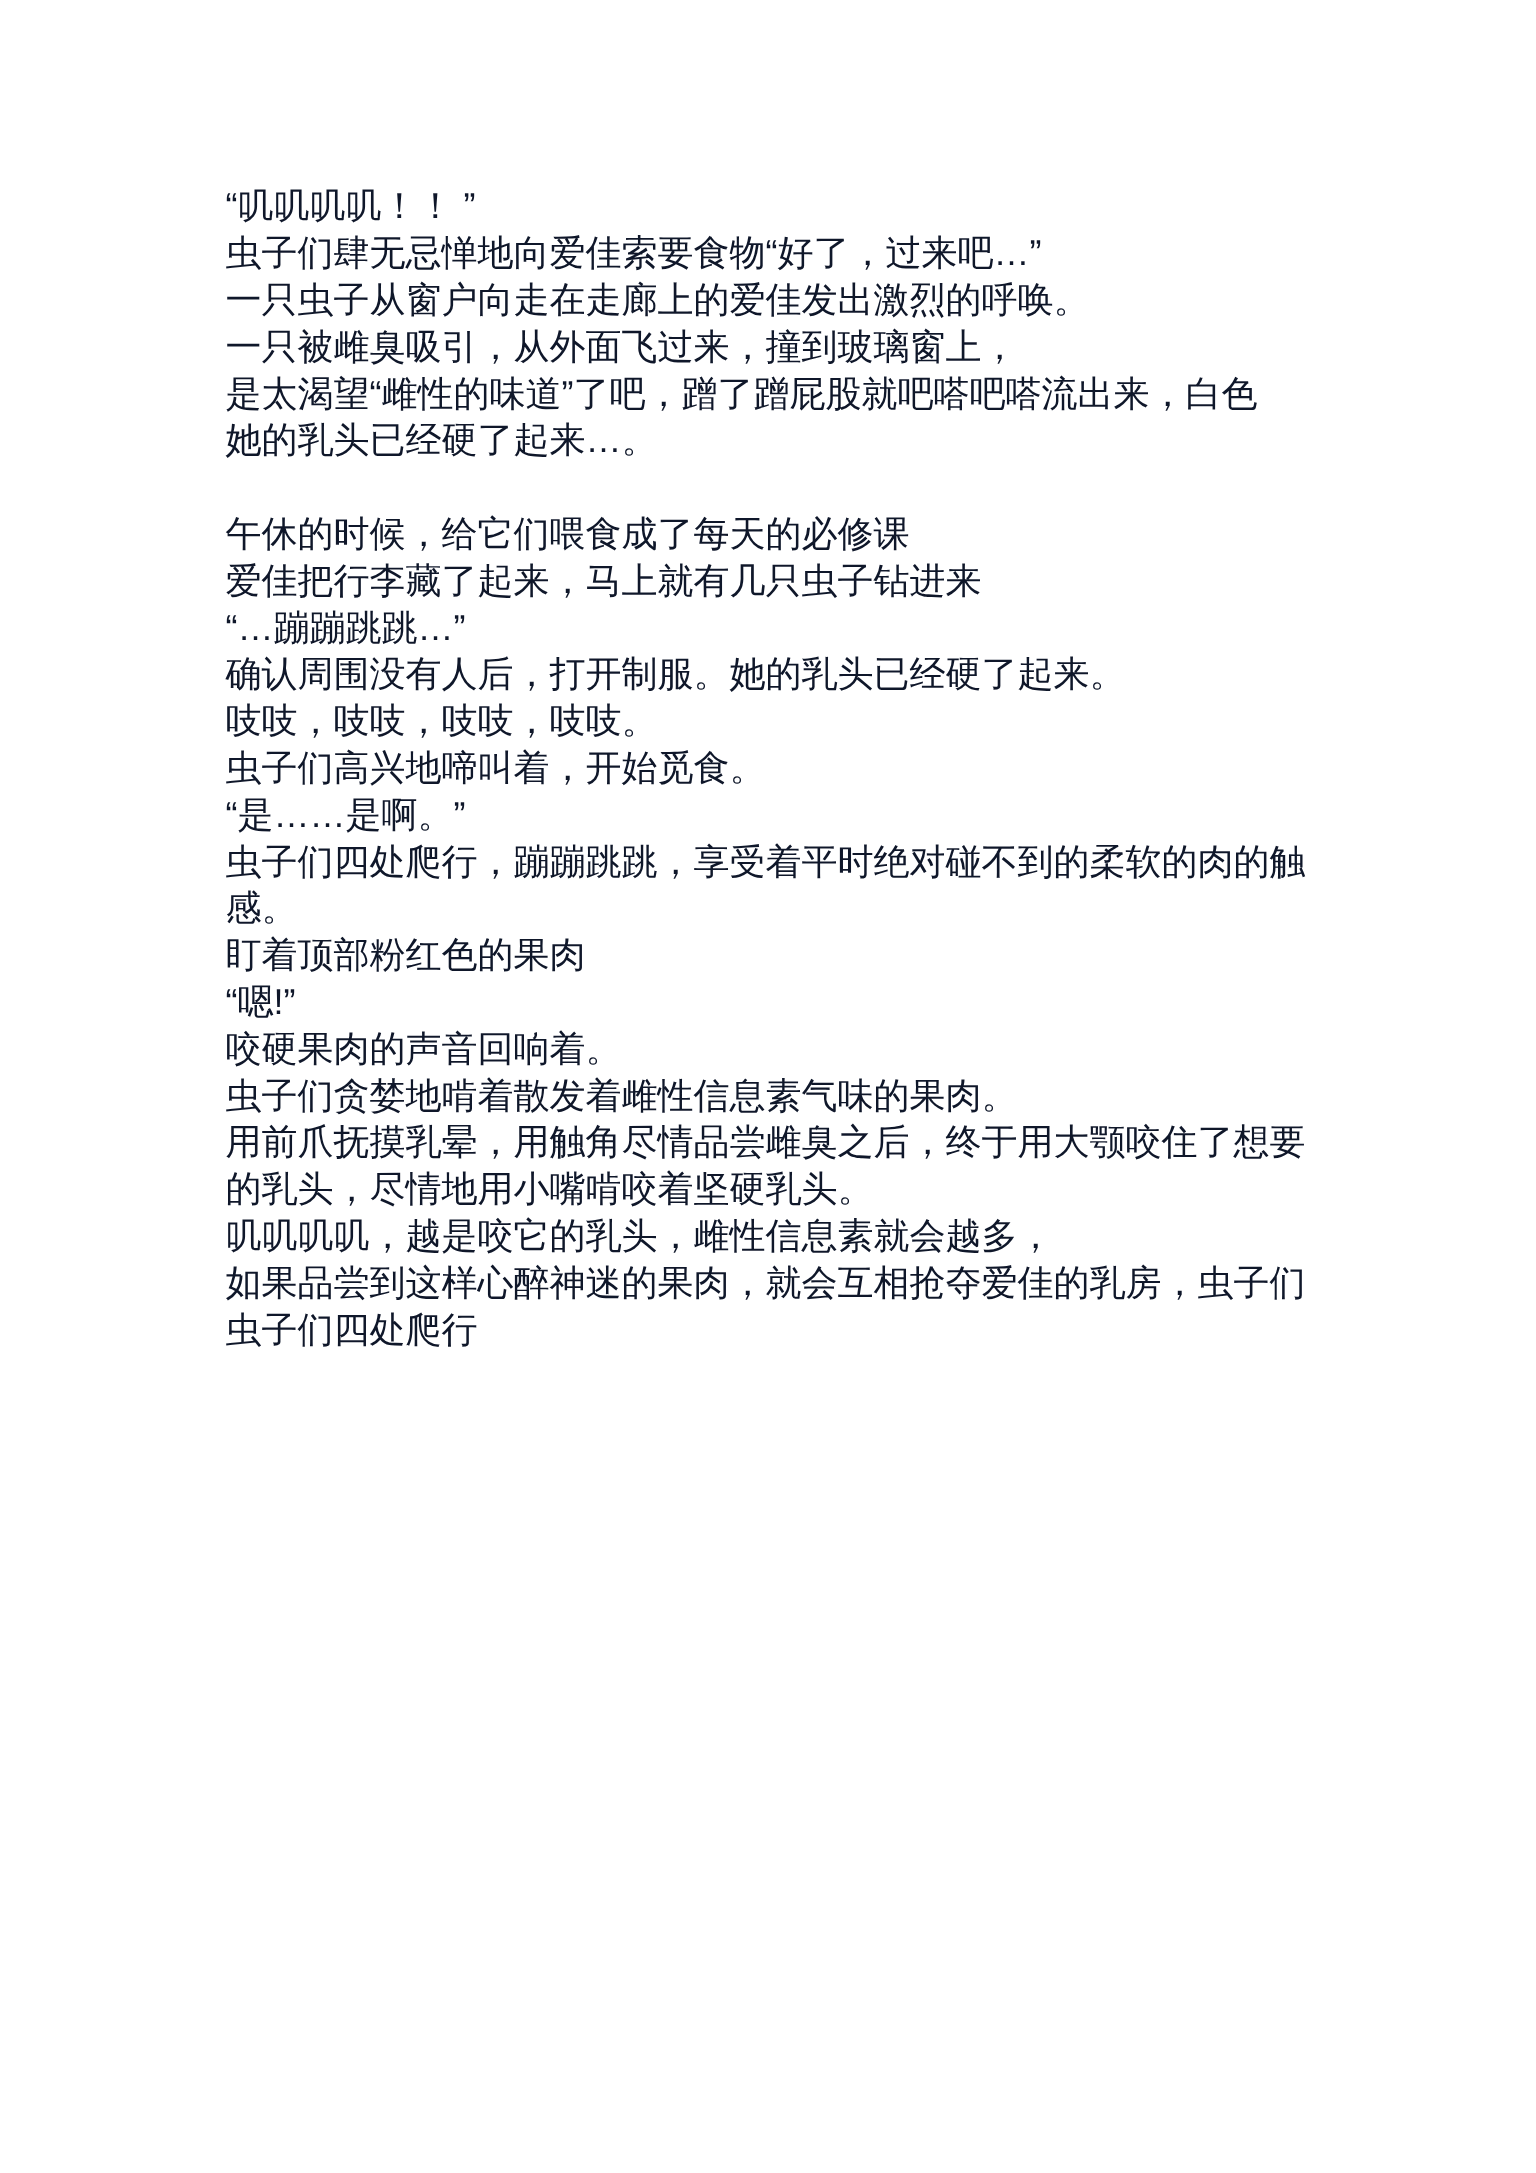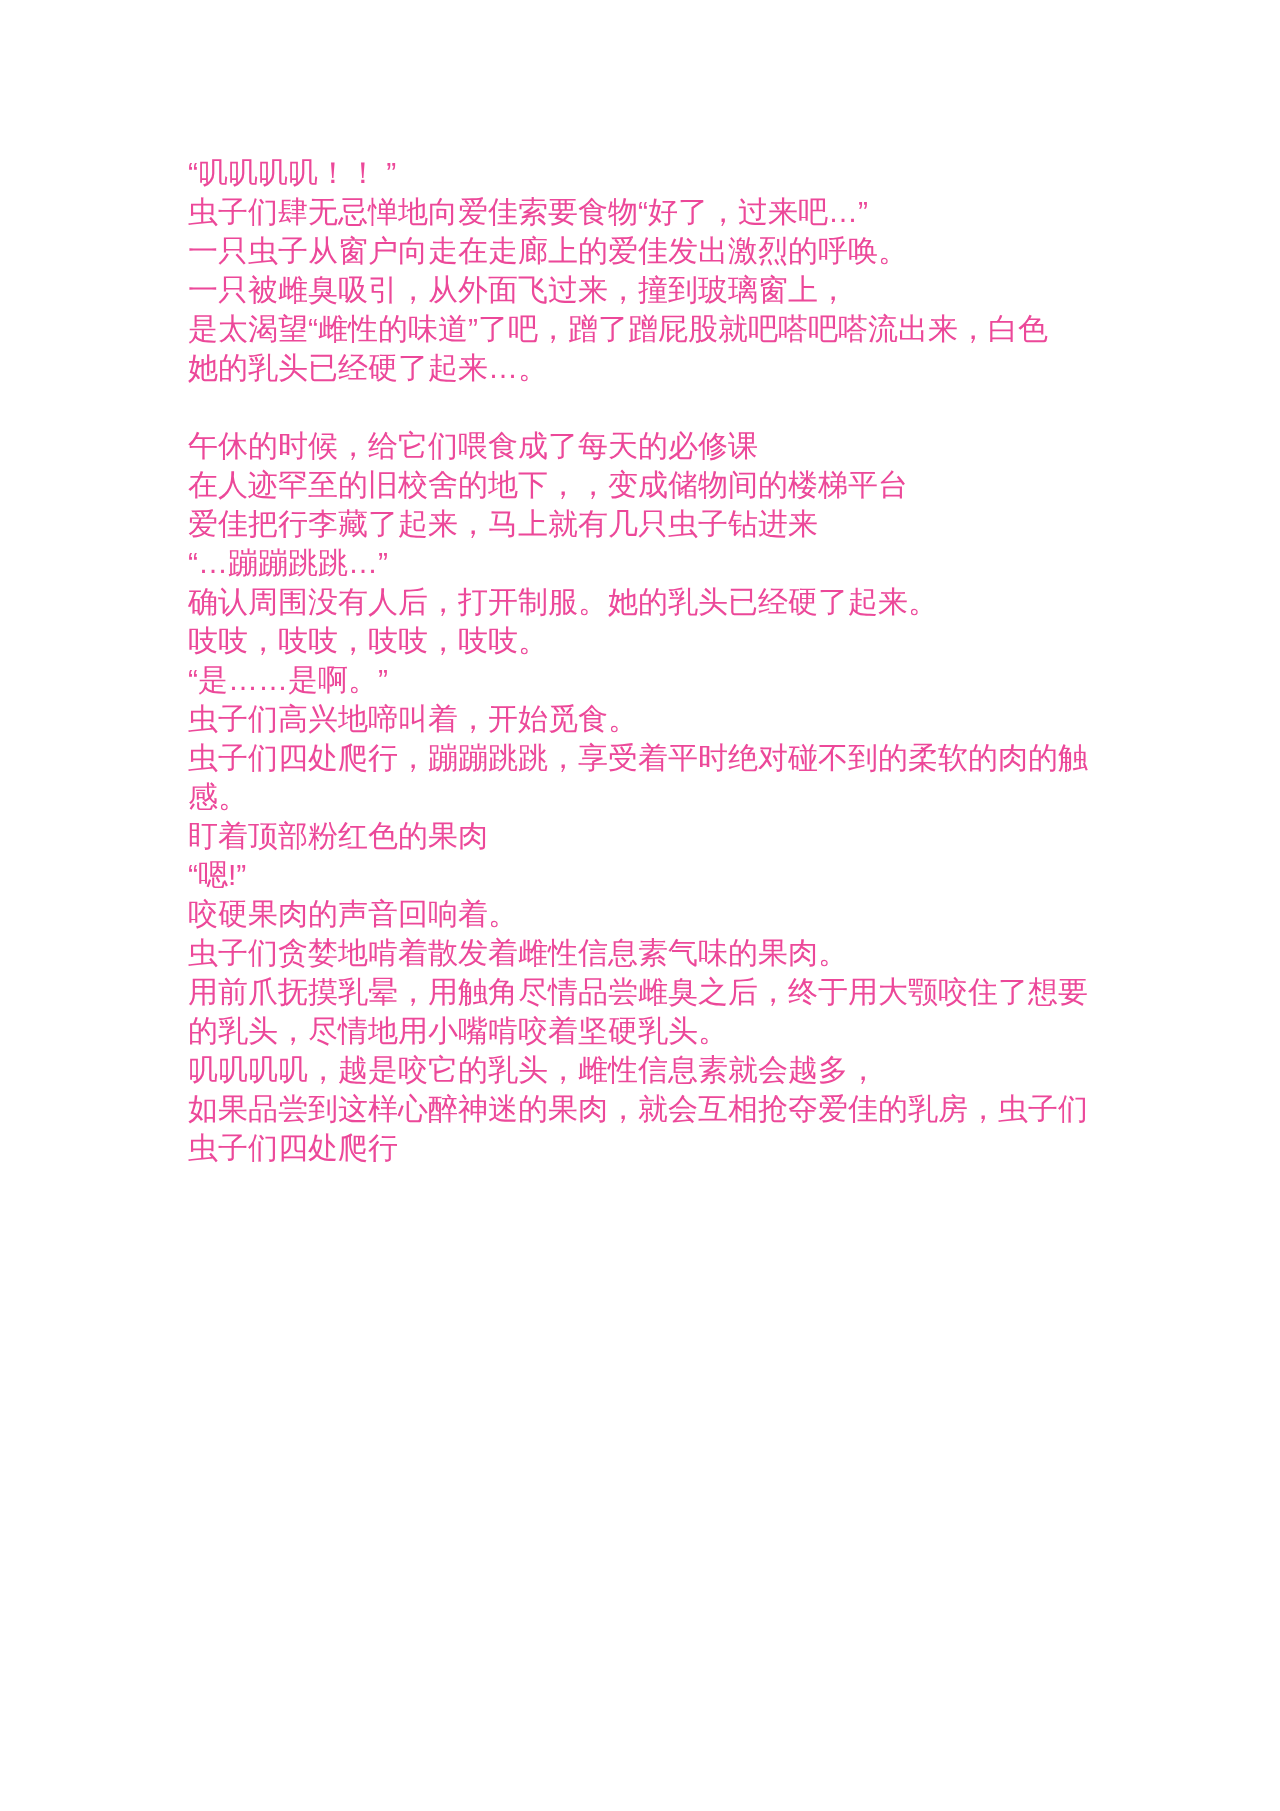--- a/index.html
+++ b/index.html
@@ -20,21 +20,21 @@
     top: 0;
     width: 1280px;
     height: 1811px;
     background: #ffffff;
   }
   .text-block {
     position: absolute;
     left: 188px;
     top: 153px;
     width: 950px;
-    color: #ec4899;
+    color: #0f172a;
     font-size: 30px;
     line-height: 39px;
     font-weight: 500;
     text-align: left;
     white-space: nowrap;
   }
   .line {
     margin: 0;
     padding: 0;
     height: 39px;
@@ -52,27 +52,26 @@
     <p class="line">“叽叽叽叽！！ ”</p>
     <p class="line">虫子们肆无忌惮地向爱佳索要食物“好了，过来吧…”</p>
     <p class="line">一只虫子从窗户向走在走廊上的爱佳发出激烈的呼唤。</p>
     <p class="line">一只被雌臭吸引，从外面飞过来，撞到玻璃窗上，</p>
     <p class="line">是太渴望“雌性的味道”了吧，蹭了蹭屁股就吧嗒吧嗒流出来，白色</p>
     <p class="line">她的乳头已经硬了起来…。</p>
 
     <div class="para-gap"></div>
 
     <p class="line">午休的时候，给它们喂食成了每天的必修课</p>
-    <p class="line">在人迹罕至的旧校舍的地下，，变成储物间的楼梯平台</p>
     <p class="line">爱佳把行李藏了起来，马上就有几只虫子钻进来</p>
     <p class="line">“…蹦蹦跳跳…”</p>
     <p class="line">确认周围没有人后，打开制服。她的乳头已经硬了起来。</p>
     <p class="line">吱吱，吱吱，吱吱，吱吱。</p>
+    <p class="line">虫子们高兴地啼叫着，开始觅食。</p>
     <p class="line">“是……是啊。”</p>
-    <p class="line">虫子们高兴地啼叫着，开始觅食。</p>
     <p class="line">虫子们四处爬行，蹦蹦跳跳，享受着平时绝对碰不到的柔软的肉的触</p>
     <p class="line">感。</p>
     <p class="line">盯着顶部粉红色的果肉</p>
     <p class="line">“嗯!”</p>
     <p class="line">咬硬果肉的声音回响着。</p>
     <p class="line">虫子们贪婪地啃着散发着雌性信息素气味的果肉。</p>
     <p class="line">用前爪抚摸乳晕，用触角尽情品尝雌臭之后，终于用大颚咬住了想要</p>
     <p class="line">的乳头，尽情地用小嘴啃咬着坚硬乳头。</p>
     <p class="line">叽叽叽叽，越是咬它的乳头，雌性信息素就会越多，</p>
     <p class="line">如果品尝到这样心醉神迷的果肉，就会互相抢夺爱佳的乳房，虫子们</p>

